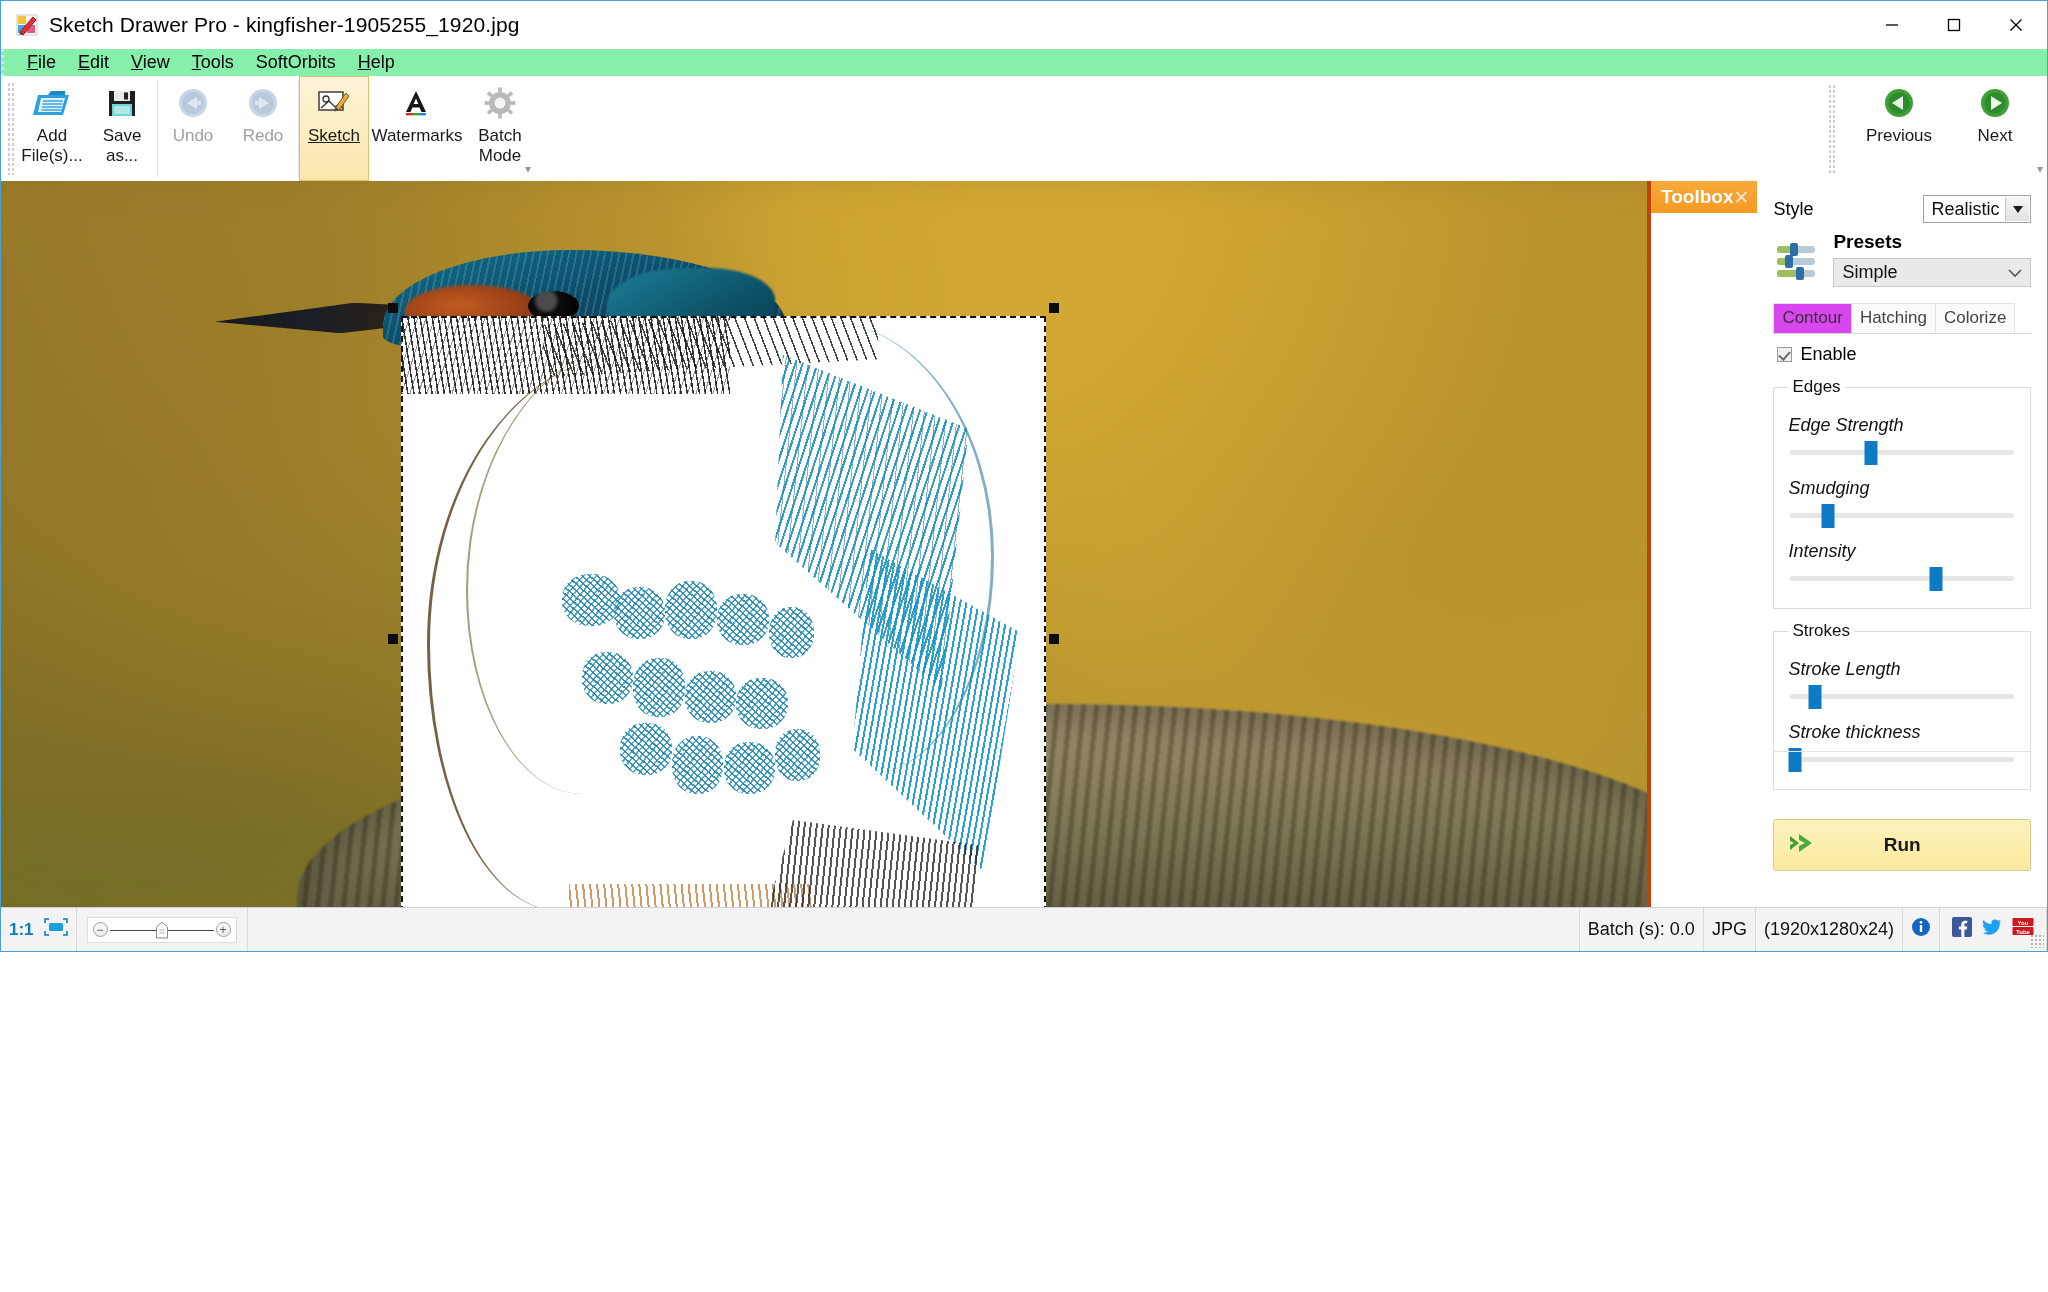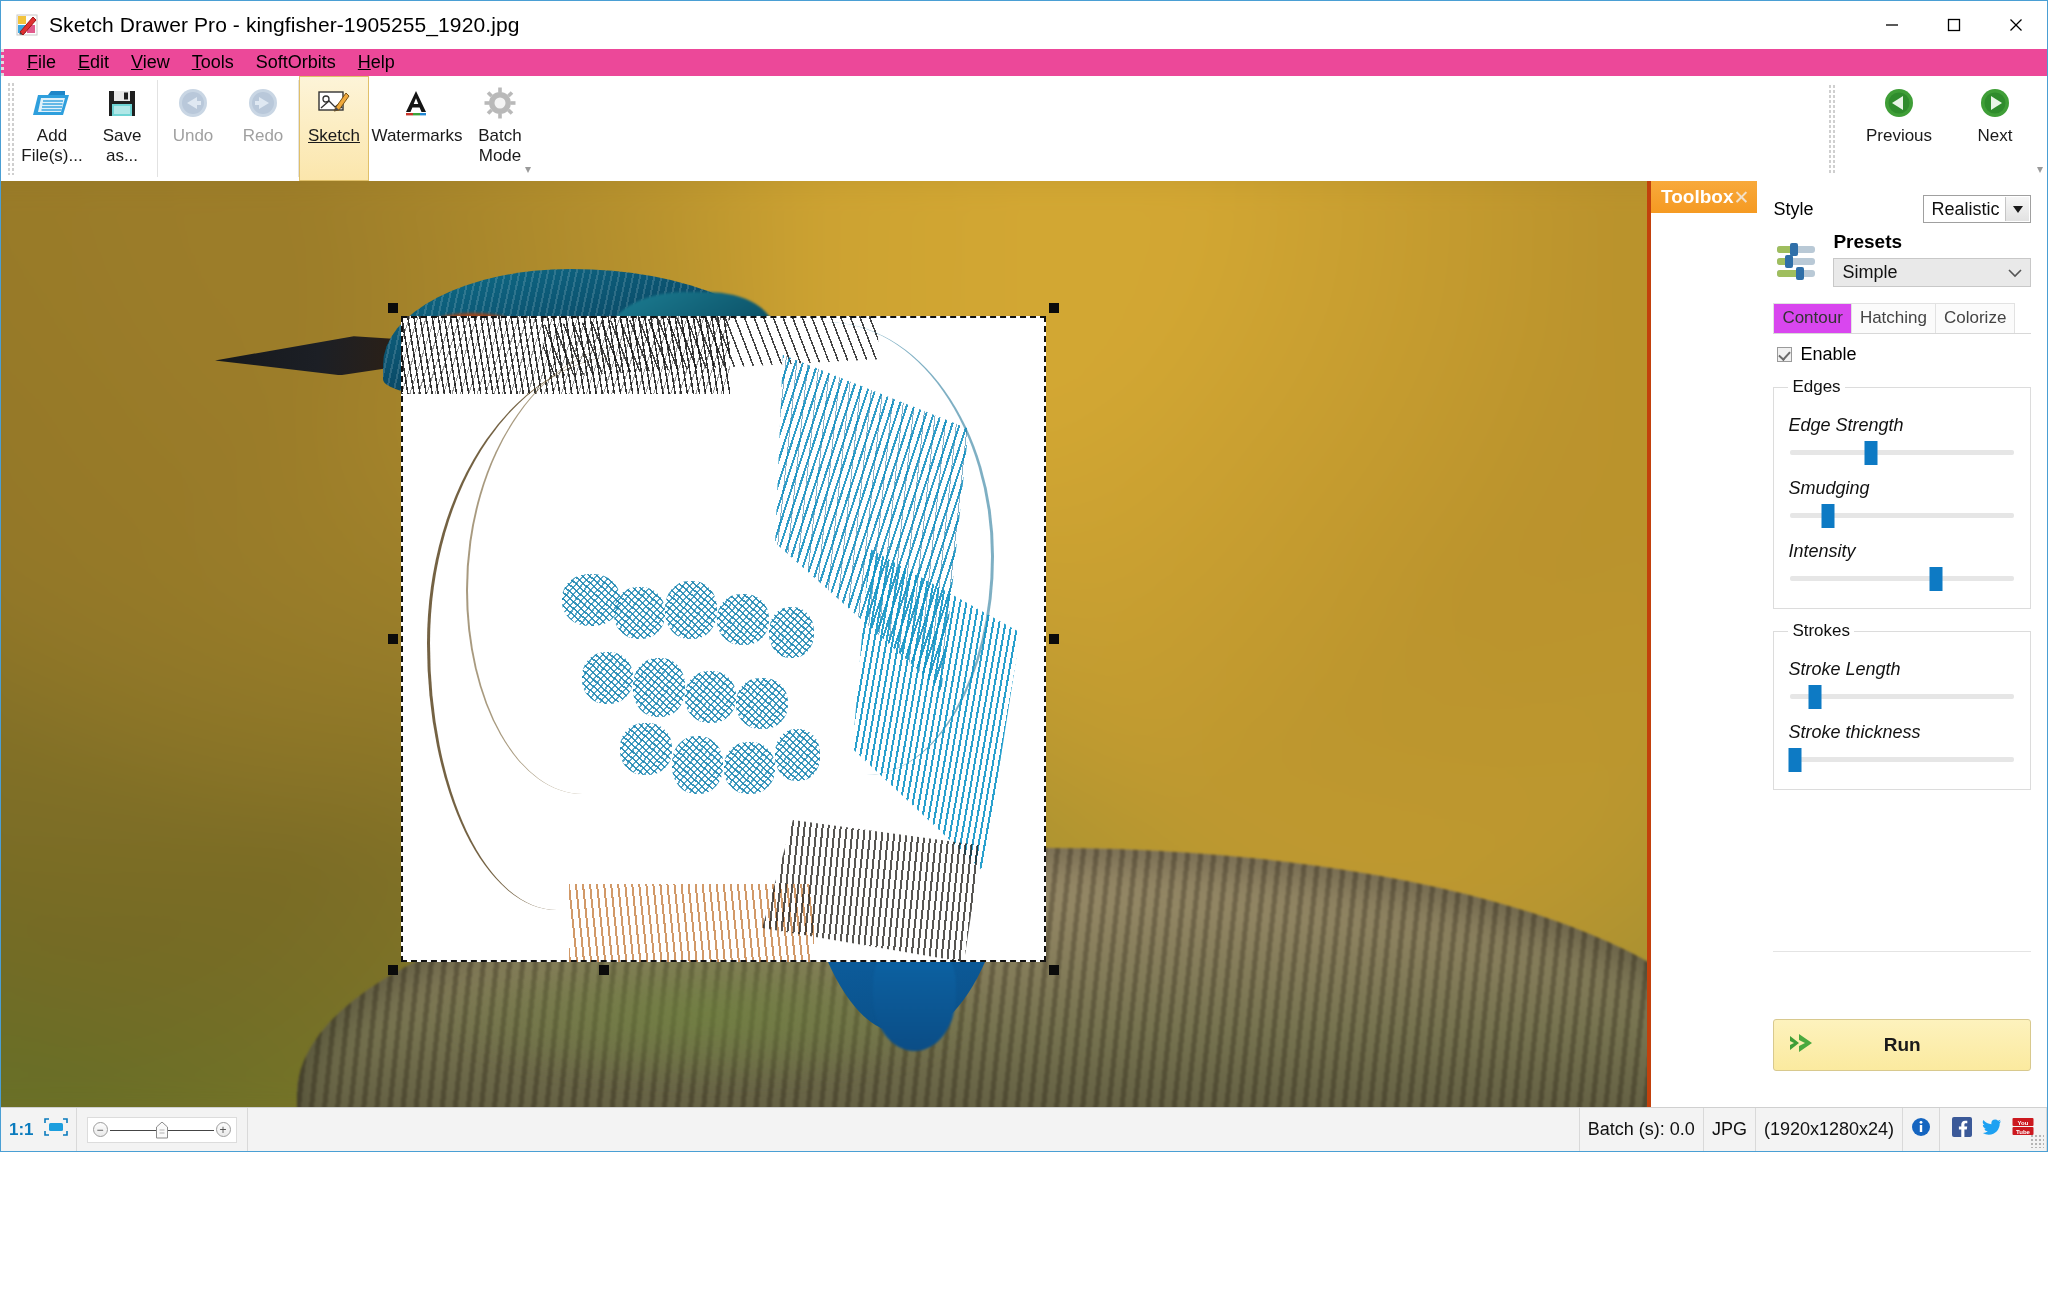--- a/index.html
+++ b/index.html
@@ -4,21 +4,21 @@
 <style>
   * { box-sizing: border-box; margin: 0; padding: 0; }
   html, body {
     width: 2048px; height: 1292px;
     font-family: "Liberation Sans", sans-serif;
     background: #ffffff;
     overflow: hidden;
   }
   .app {
     position: relative;
-    width: 2048px; height: 1152px;
+    width: 2048px; height: 952px;
     border: 1px solid #4a9fd4;
     background: #ffffff;
     overflow: hidden;
   }
 
   
   .titlebar {
     position: absolute; top: 0; left: 0; right: 0; height: 48px;
     background: #ffffff;
     display: flex; align-items: center;
@@ -34,21 +34,21 @@
   .win-btns { margin-left: auto; display: flex; height: 48px; }
   .win-btn {
     width: 62px; height: 48px; display: flex; align-items: center; justify-content: center;
     background: #ffffff;
   }
   .win-btn svg { display: block; }
 
   
   .menubar {
     position: absolute; top: 48px; left: 0; right: 0; height: 27px;
-    background: #ec4899;
+    background: #86efac;
     display: flex; align-items: center; padding-left: 12px;
     border-left: 3px dotted #dedede;
   }
   .menu-item {
     font-size: 18px; color: #000; padding: 2px 11px; white-space: nowrap;
   }
   .menu-item u { text-decoration: underline; }
 
   
   .ribbon {

